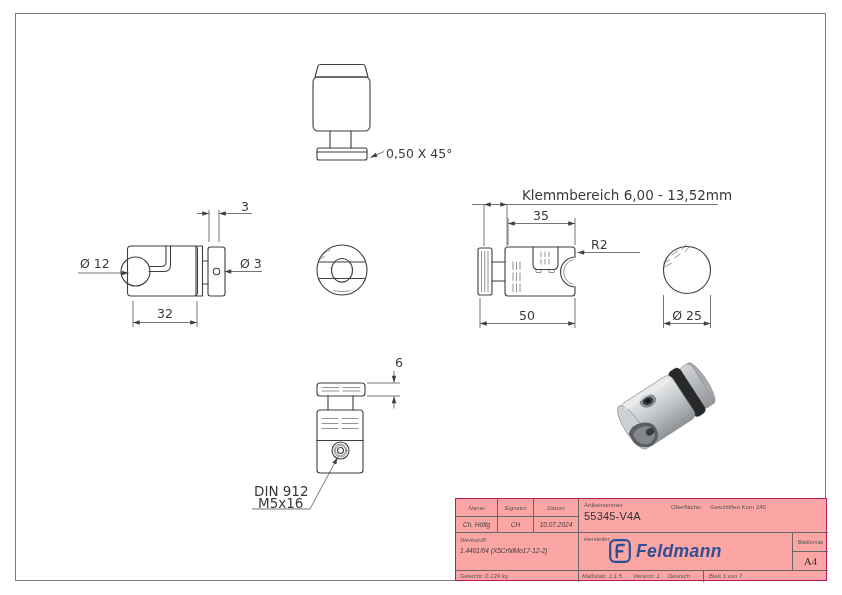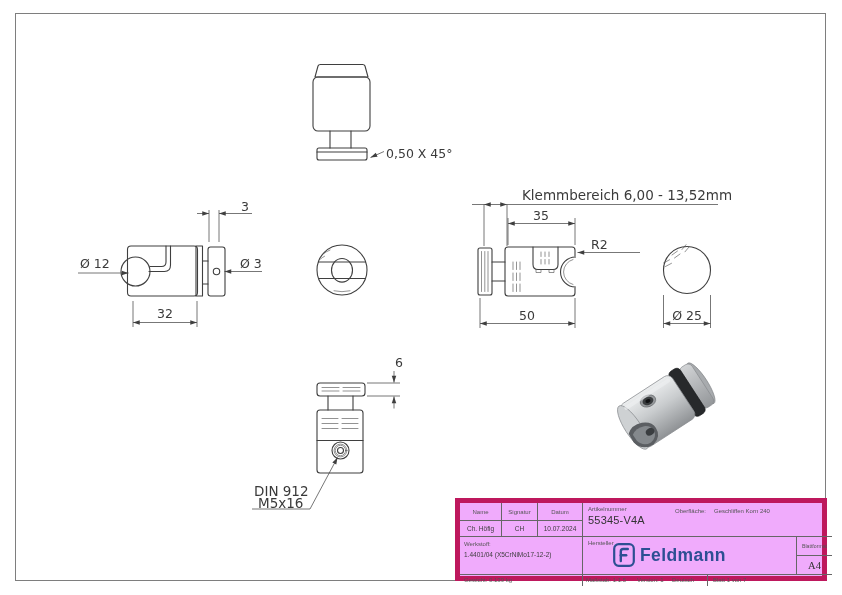--- a/index.html
+++ b/index.html
@@ -8,23 +8,23 @@
   .frame{position:absolute;left:15px;top:13px;width:811px;height:568px;
          border:1.5px solid #7e7e7e;box-sizing:border-box;}
   svg.draw{position:absolute;left:0;top:0;}
   svg.draw .ln{stroke:#3f3f3f;fill:none;stroke-width:1.1;stroke-linecap:round;stroke-linejoin:round;}
   svg.draw .thin{stroke:#4a4a4a;fill:none;stroke-width:0.6;stroke-linecap:round;}
   svg.draw .dim{stroke:#4a4a4a;fill:none;stroke-width:0.75;}
   svg.draw text{font-family:"DejaVu Sans","Liberation Sans",sans-serif;fill:#3a3a3a;font-size:12.5px;}
   svg.draw text.big{font-size:13.5px;}
   
   .titleblock{position:absolute;left:455px;top:498px;width:372px;height:83px;
-              border:5px solid #be185d;box-sizing:border-box;color:#4a4a4a;background:#f0abfc;}
+              border:1px solid #be185d;box-sizing:border-box;color:#4a4a4a;background:#fca5a5;}
   .cell{position:absolute;box-sizing:border-box;border-color:#666;overflow:hidden;}
-  .br{border-right:1px solid #666;} .bb{border-bottom:1px solid #666;}
+  .br{border-right:1px solid #666;font-style:italic;} .bb{border-bottom:1px solid #666;}
   .lab{font-size:6px;color:#555;}
   .val{font-size:6.5px;color:#3c3c3c;}
   .ctr{display:flex;align-items:center;justify-content:center;text-align:center;}
   .artnum{font-size:11px;color:#333;letter-spacing:.2px;}
   .a4{font-size:10.5px;color:#333;}
   .logo{position:absolute;left:30px;top:6px;display:flex;align-items:center;gap:5px;}
   .logo-text{font-size:17.5px;font-weight:bold;color:#2d4f93;letter-spacing:.4px;}
   .abs{position:absolute;white-space:nowrap;}
 </style>
 </head>

